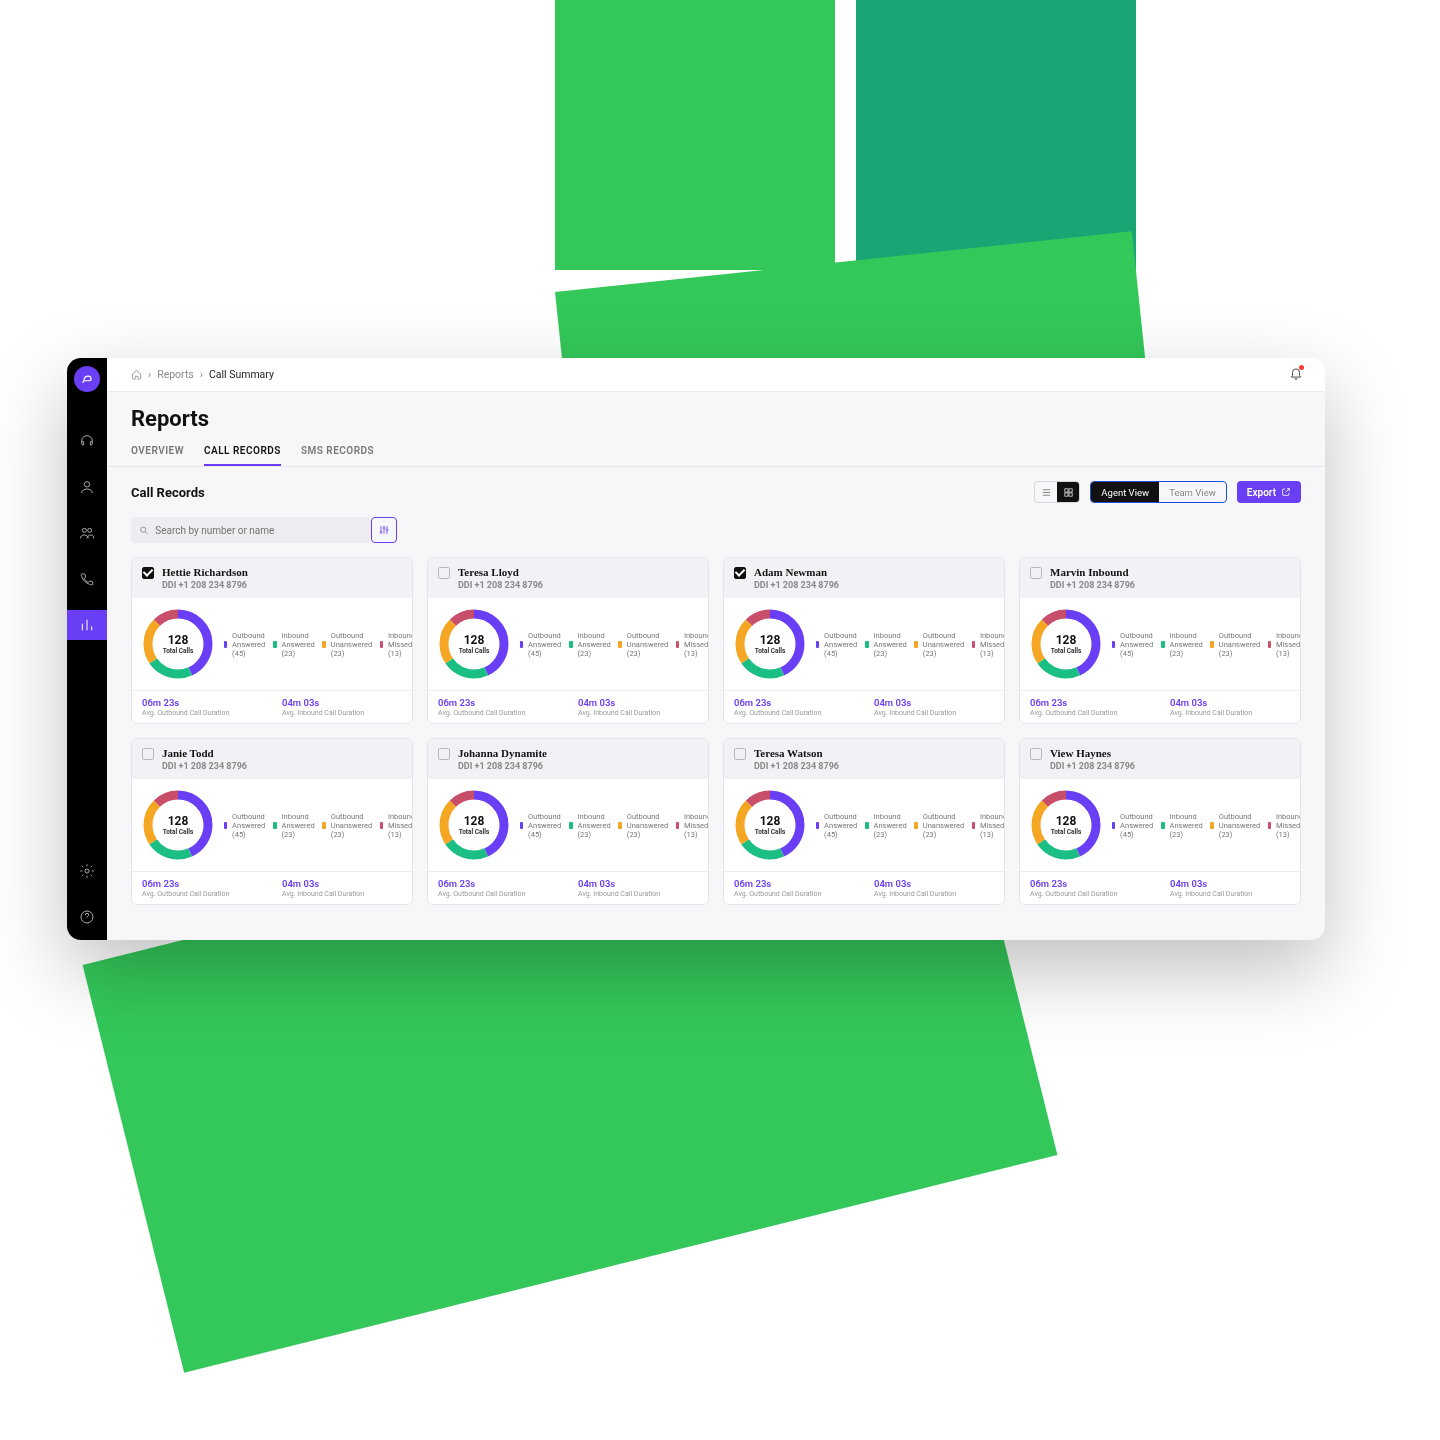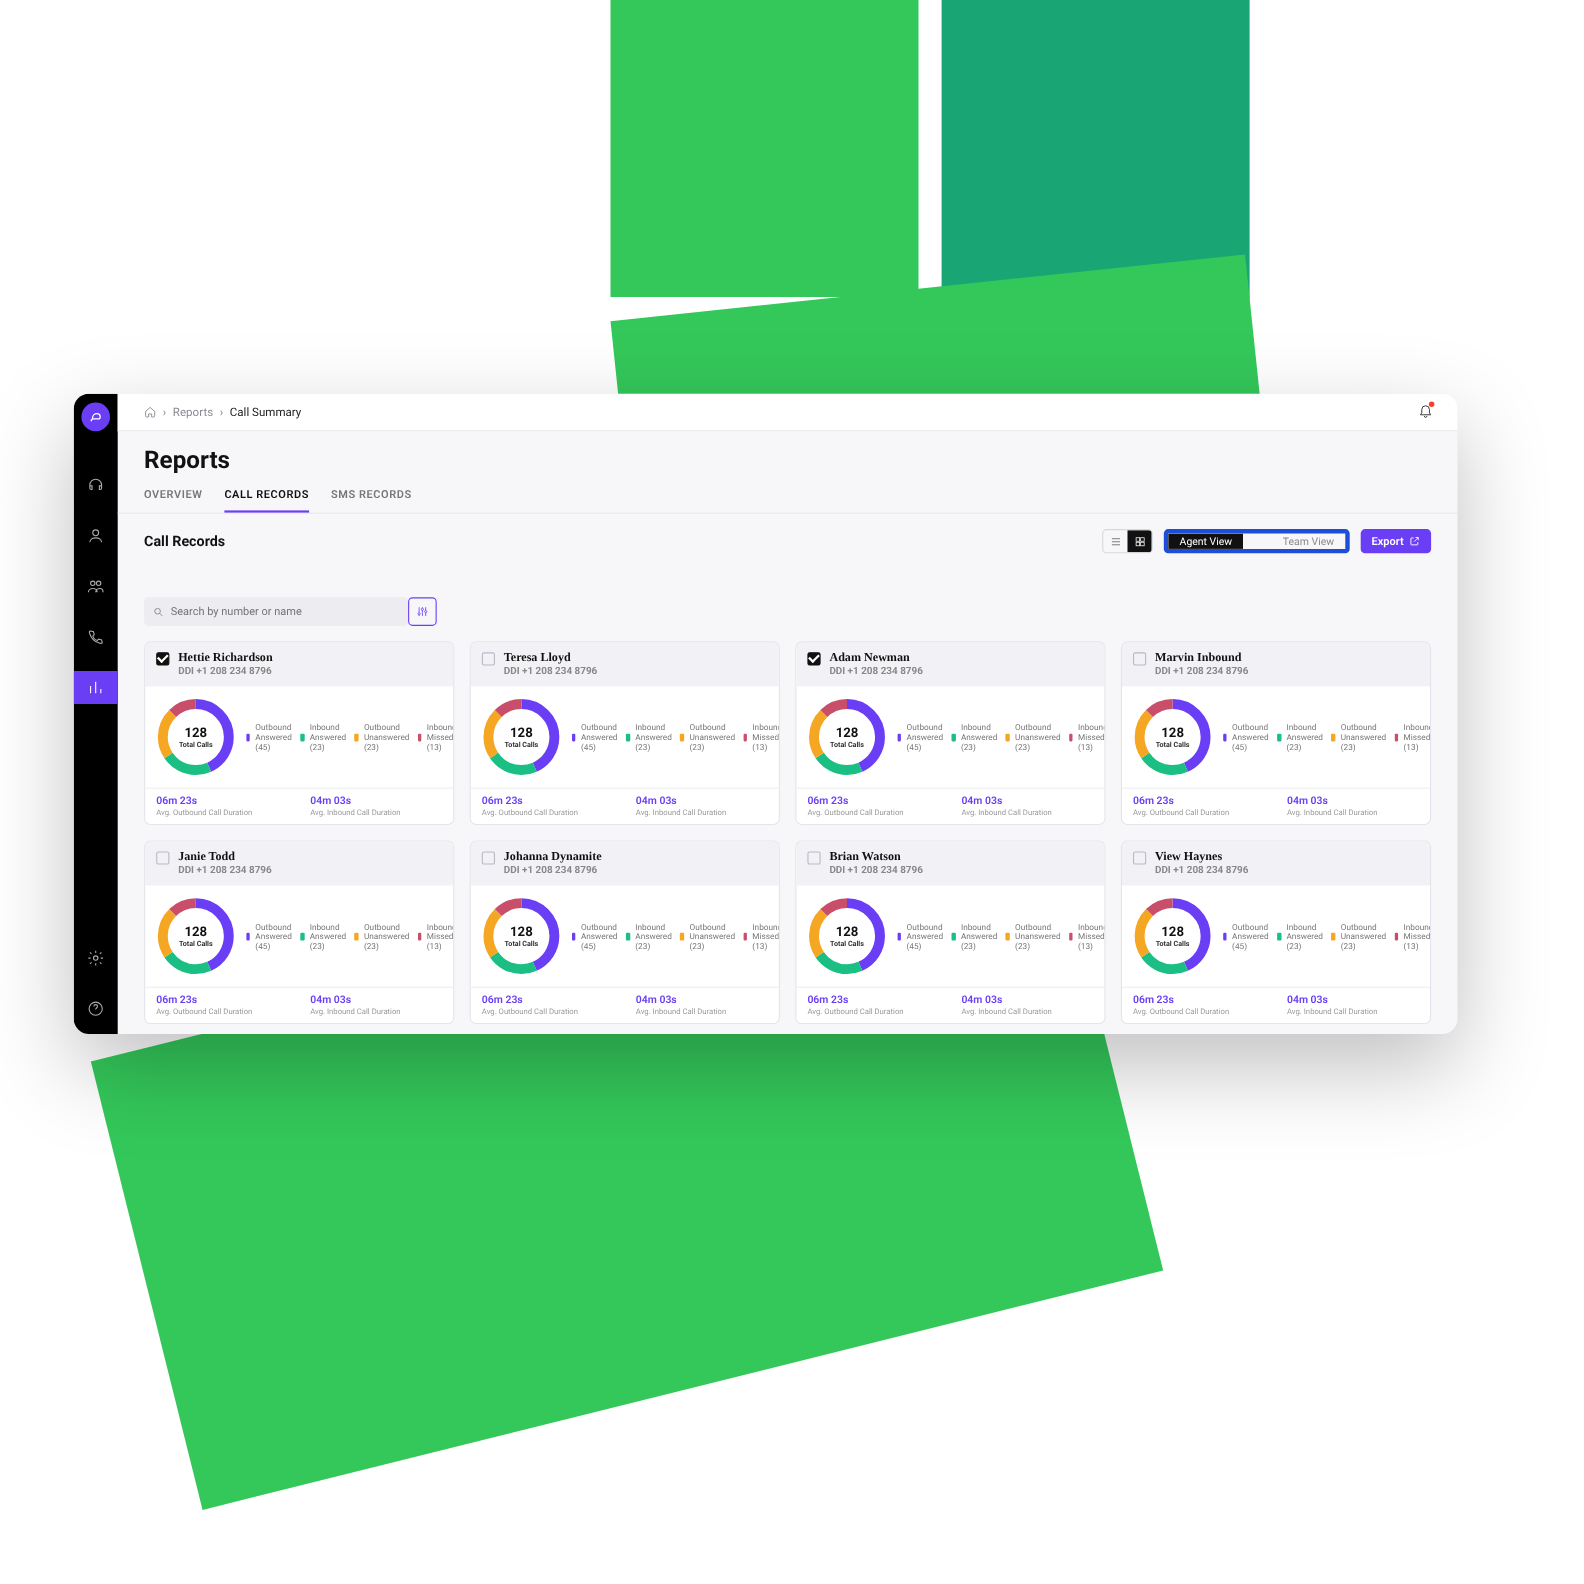--- a/index.html
+++ b/index.html
@@ -77,30 +77,30 @@
   .section-head {
     display:flex; align-items:center; padding:14px 24px;
   }
   .section-head h2 { font-size:13px; font-weight:700; color:#111; }
   .head-right { margin-left:auto; display:flex; align-items:center; gap:10px; }
   .view-tog { display:flex; border:1px solid #d7d7e0; border-radius:4px; overflow:hidden; height:22px;}
   .view-tog span { width:22px; display:flex;align-items:center;justify-content:center; cursor:pointer; }
   .view-tog span.active { background:#111; }
   .view-tog span svg { width:11px; height:11px; stroke:#555; fill:none; stroke-width:1.5;}
   .view-tog span.active svg { stroke:#fff; }
-  .seg { display:flex; border:4px solid #1d4ed8; border-radius:4px; overflow:hidden; height:22px; font-size:9.5px;gap:26px;}
+  .seg { display:flex; border:1px solid #1d4ed8; border-radius:4px; overflow:hidden; height:22px; font-size:9.5px;}
   .seg span { padding:0 10px; display:flex; align-items:center; cursor:pointer; color:#888;}
   .seg span.active { background:#111; color:#fff; }
   .export-btn {
     background:#6a3ef5; color:#fff; border:none; border-radius:4px; height:22px; padding:0 10px;
     font-size:10px; font-weight:600; display:flex; align-items:center; gap:5px; cursor:pointer;
   }
   .export-btn svg{width:10px;height:10px;stroke:#fff;fill:none;stroke-width:2;}
 
-  .search-row { display:flex; padding:0 24px 14px;margin-top:26px; }
+  .search-row { display:flex; padding:0 24px 14px; }
   .search {
     flex:0 0 240px; height:26px; background:#ececf1; border-radius:4px;
     display:flex; align-items:center; padding:0 8px; gap:6px;
   }
   .search svg{width:11px;height:11px;stroke:#888;fill:none;stroke-width:2;}
   .search input{ border:none; background:transparent; font-size:10px; color:#333; outline:none; width:100%;}
   .filter-btn{
     width:26px;height:26px;border:1px solid #6a3ef5;border-radius:4px;display:flex;align-items:center;justify-content:center;cursor:pointer;
   }
   .filter-btn svg{width:12px;height:12px;stroke:#6a3ef5;fill:none;stroke-width:1.5;}
@@ -570,21 +570,21 @@
       <div class="col">
         <div class="v">04m 03s</div>
         <div class="l">Avg. Inbound Call Duration</div>
       </div>
     </div>
         </div>
         <div class="card">
     <div class="hdr">
       <div class="chk "></div>
       <div class="who">
-        <div class="nm">Brian Watson</div>
+        <div class="nm">Teresa Watson</div>
         <div class="ddi">DDI +1 208 234 8796</div>
       </div>
     </div>
     <div class="body">
       <div class="donut">
         <svg width="72" height="72" viewBox="0 0 72 72">
                 <circle cx="36" cy="36" r="30" stroke="#6a3ef5" stroke-width="9" fill="none" stroke-dasharray="81.56057850665809 106.93498070872948" stroke-dashoffset="0"></circle>
                 <circle cx="36" cy="36" r="30" stroke="#1bbf83" stroke-width="9" fill="none" stroke-dasharray="41.68651790340302 146.80904131198454" stroke-dashoffset="-81.56057850665809"></circle>
                 <circle cx="36" cy="36" r="30" stroke="#f5a623" stroke-width="9" fill="none" stroke-dasharray="41.68651790340302 146.80904131198454" stroke-dashoffset="-123.24709641006112"></circle>
                 <circle cx="36" cy="36" r="30" stroke="#c84e6a" stroke-width="9" fill="none" stroke-dasharray="23.561944901923447 164.93361431346412" stroke-dashoffset="-164.93361431346415"></circle>

